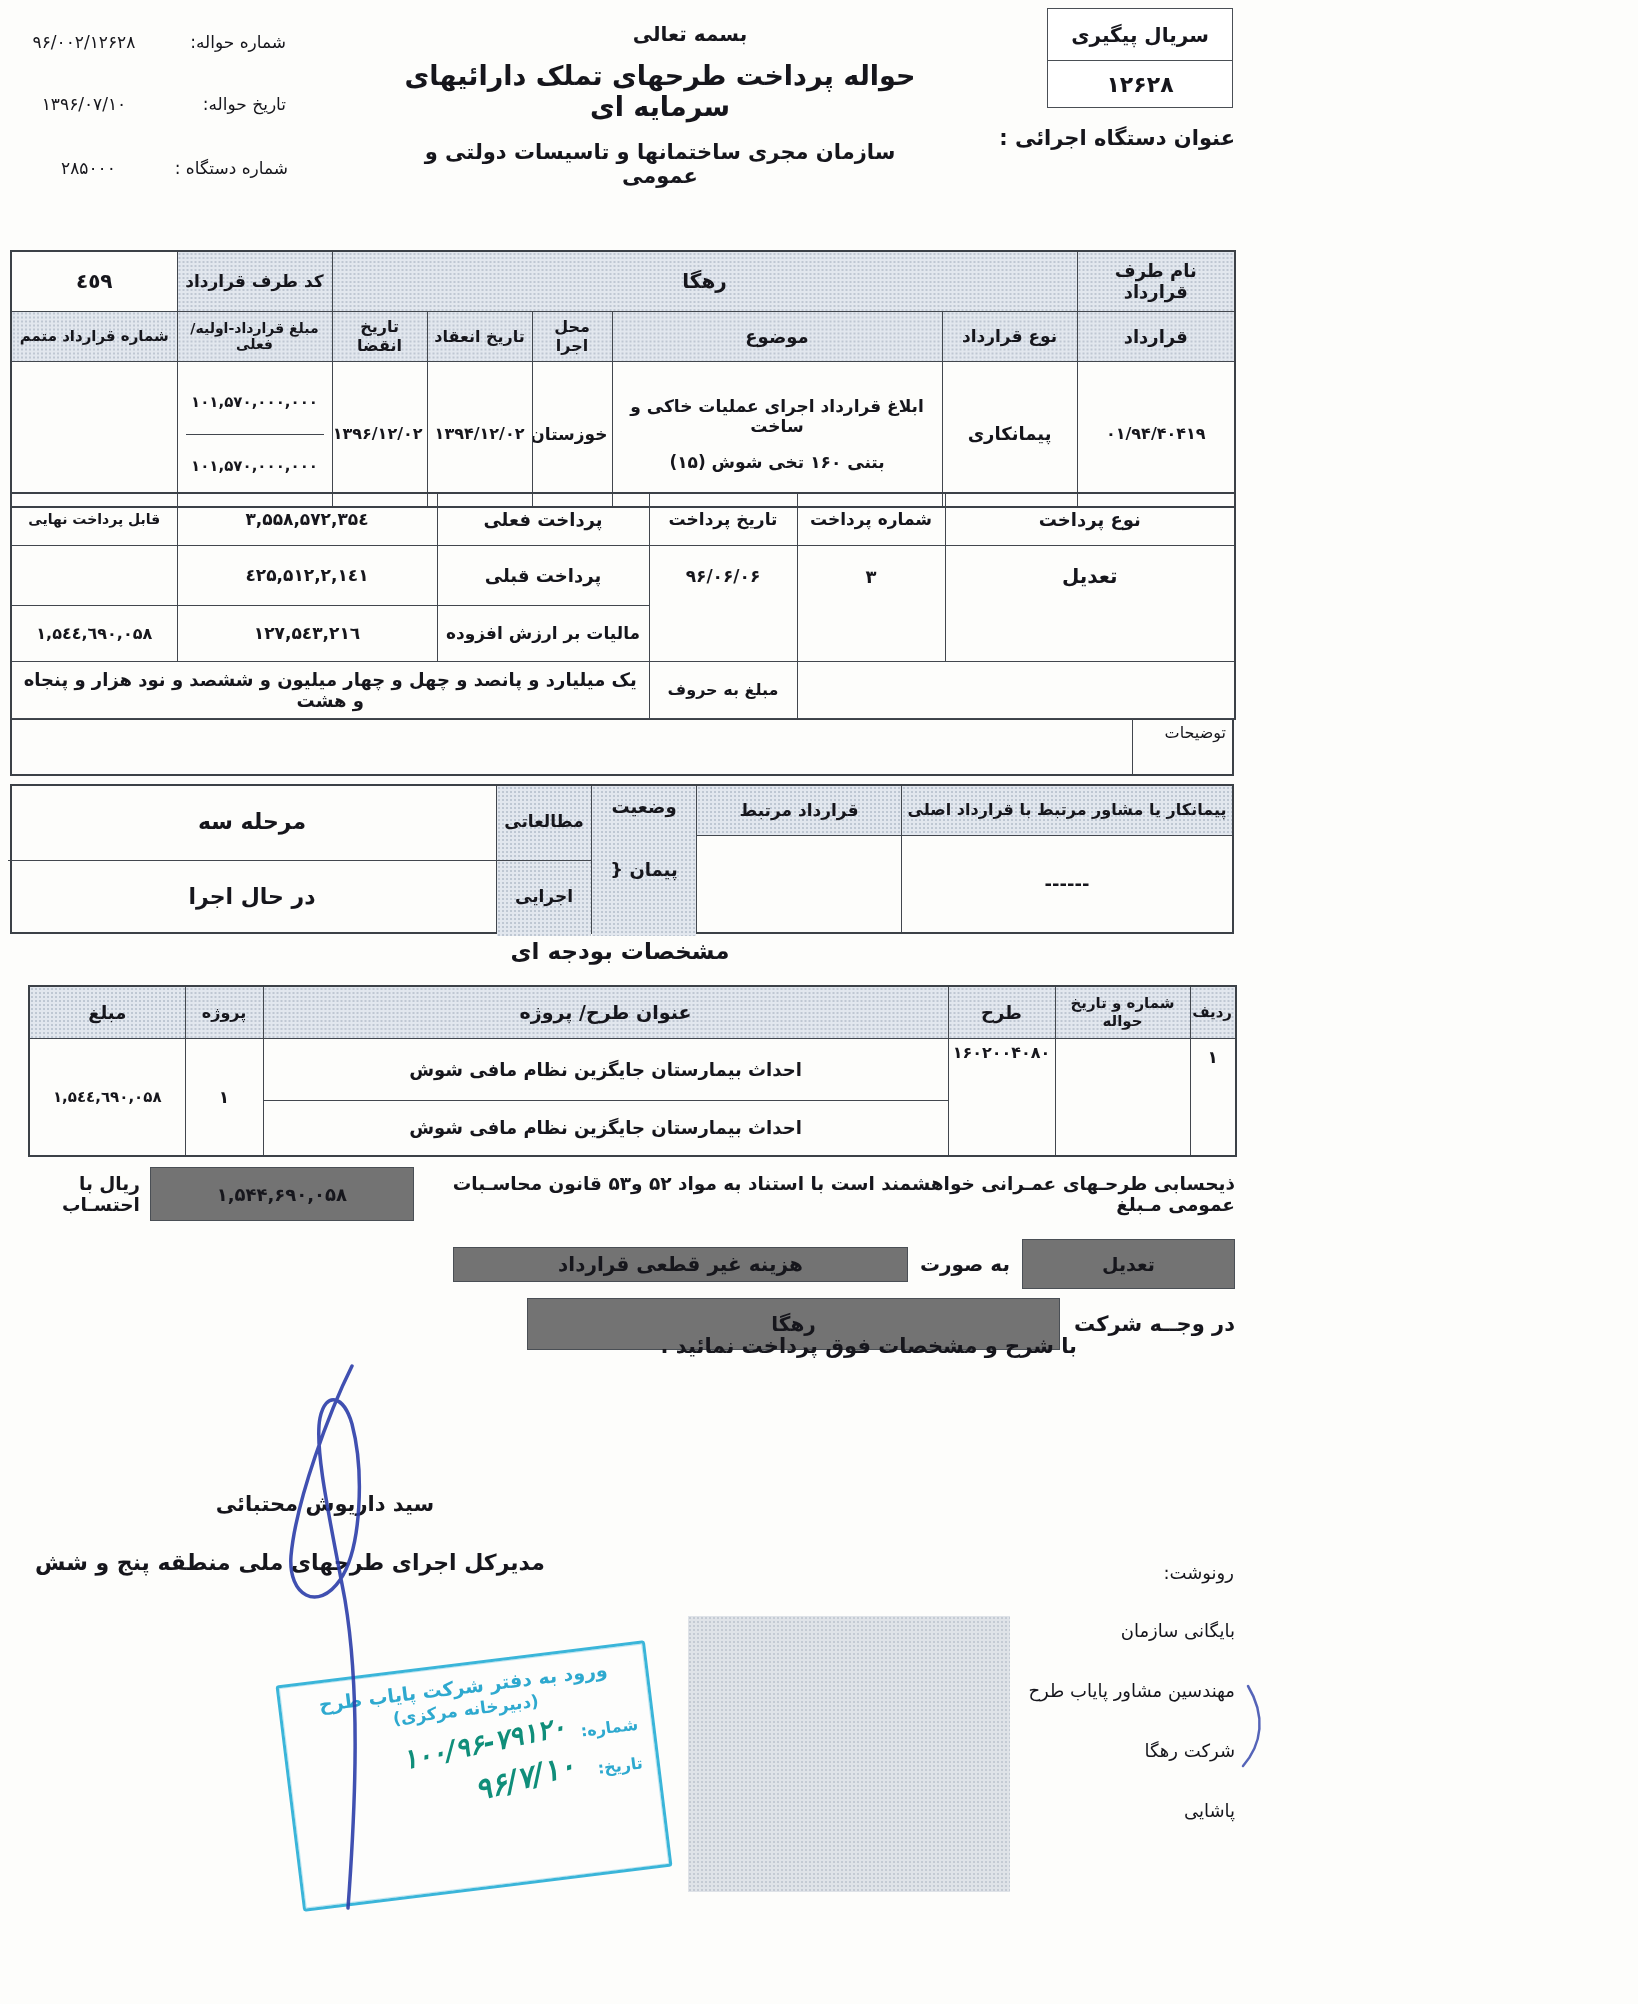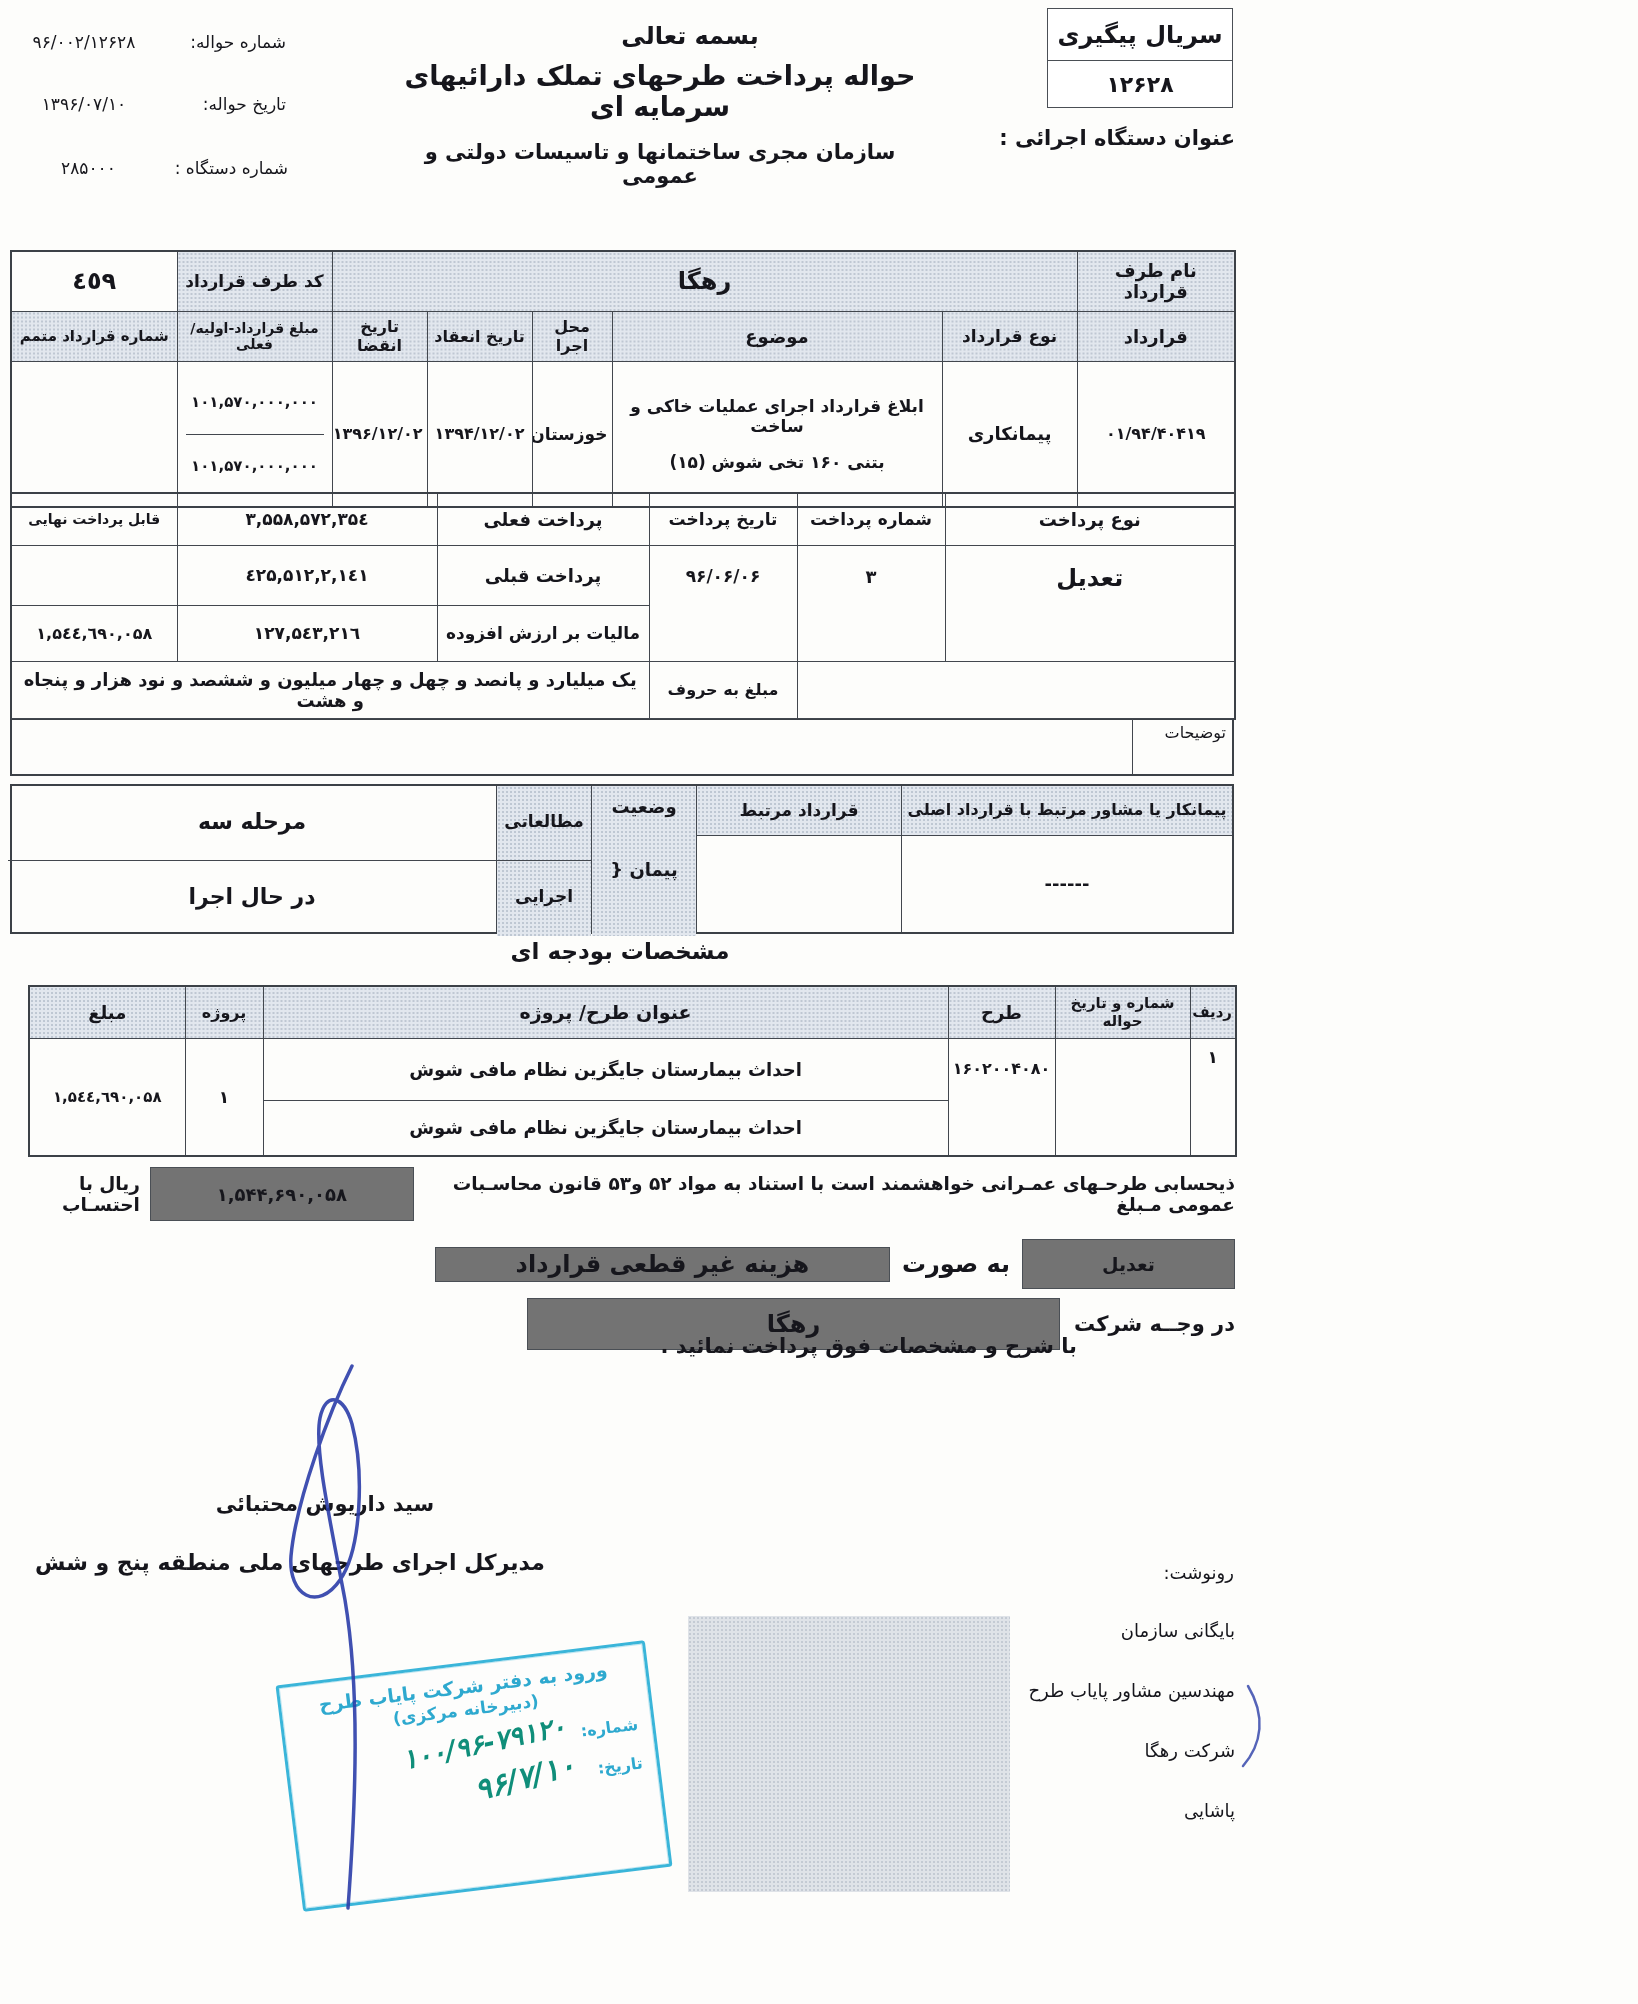--- a/index.html
+++ b/index.html
@@ -8,21 +8,21 @@
     position:relative; width:1638px; height:2004px;
     background:#fdfdfb; overflow:hidden;
     font-family:"DejaVu Sans", sans-serif; color:#16161c;
     direction:rtl;
   }
   .abs { position:absolute; }
   .b { font-weight:bold; }
   .ctr { text-align:center; }
   .rt { text-align:right; }
   .fs14{font-size:14px}.fs15{font-size:15px}.fs16{font-size:16px}.fs17{font-size:17px}
-  .fs18{font-size:18px}.fs19{font-size:19px}.fs20{font-size:24px}.fs21{font-size:21px}
+  .fs18{font-size:18px}.fs19{font-size:19px}.fs20{font-size:20px}.fs21{font-size:21px}
   .fs22{font-size:22px}.fs23{font-size:23px}.fs27{font-size:27px}
   .shade {
     background-color:#e2e7ee;
     background-image:radial-gradient(rgba(100,118,140,0.28) 1px, transparent 1.25px);
     background-size:4px 4px;
   }
   .shade-soft {
     background-color:#dfe3e8;
     background-image:radial-gradient(rgba(100,118,140,0.22) 1px, transparent 1.25px);
     background-size:4px 4px;
@@ -200,21 +200,21 @@
       <td class="shade b fs15">ردیف</td>
       <td class="shade b fs15">شماره و تاریخ حواله</td>
       <td class="shade b fs18">طرح</td>
       <td class="shade b fs19">عنوان طرح/ پروژه</td>
       <td class="shade b fs16">پروژه</td>
       <td class="shade b fs18">مبلغ</td>
     </tr>
     <tr style="height:62px">
       <td rowspan="2" class="b fs17" style="vertical-align:top; padding-top:8px">۱</td>
       <td rowspan="2"></td>
-      <td rowspan="2" class="b fs16" style="vertical-align:top; padding-top:20px">۱۶۰۲۰۰۴۰۸۰</td>
+      <td rowspan="2" class="b fs16" style="vertical-align:top; padding-top:4px">۱۶۰۲۰۰۴۰۸۰</td>
       <td class="b fs18">احداث بیمارستان جایگزین نظام مافی شوش</td>
       <td rowspan="2" class="b fs17">۱</td>
       <td rowspan="2" class="b fs15">۱,۵٤٤,٦۹۰,۰۵۸</td>
     </tr>
     <tr style="height:56px">
       <td class="b fs18">احداث بیمارستان جایگزین نظام مافی شوش</td>
     </tr>
   </tbody>
     </table>
 

